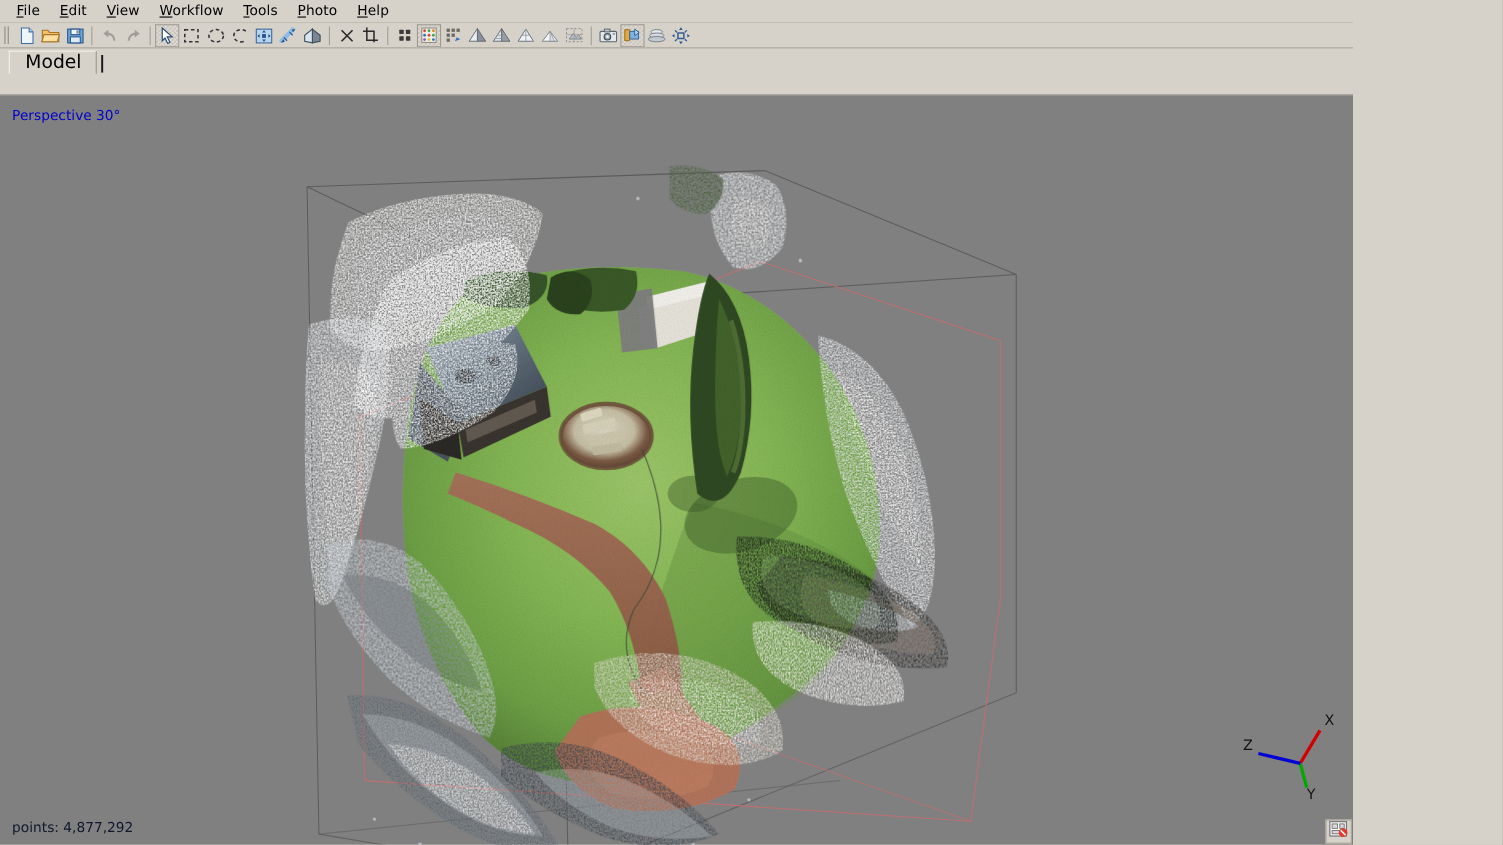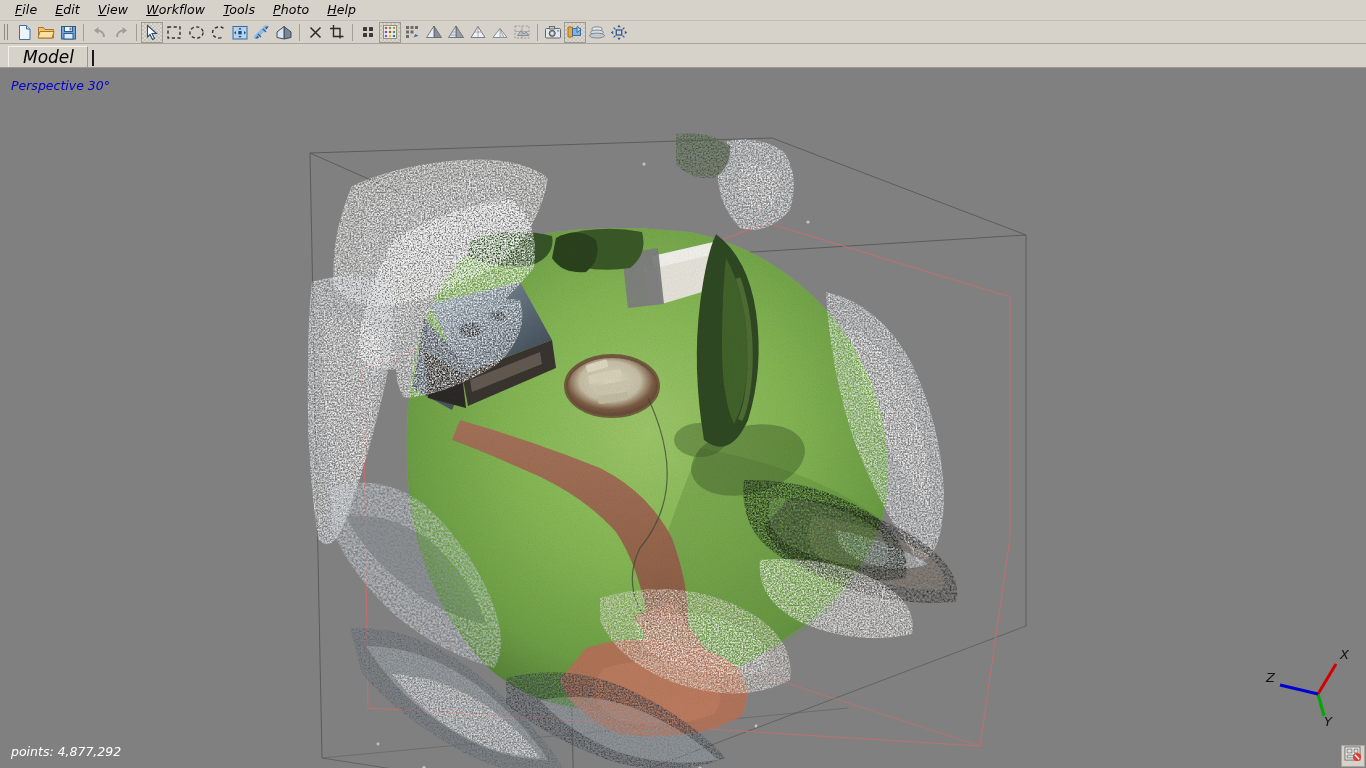--- a/index.html
+++ b/index.html
@@ -2,21 +2,21 @@
 <html><head>
 <meta charset="utf-8">
 <title>Photogrammetry Model Viewer</title>
 <style>
   * { box-sizing: border-box; margin: 0; padding: 0; }
   html, body {
     width: 1366px; height: 768px; overflow: hidden;
     font-family: "DejaVu Sans", "Liberation Sans", sans-serif;
     background: #d6d2c9;
   }
-  #app { position: relative; width: 1366px; height: 768px; display: flex; flex-direction: column; font-style: italic; }
+  #app { position: relative; width: 1230px; height: 768px; display: flex; flex-direction: column; }
 
   
   .menubar {
     height: 20px; background: #d6d2c9; display: flex; align-items: center;
     padding-left: 6px; flex: 0 0 20px; position: relative; z-index: 20;
   }
   .menu-item {
     font-size: 12.5px; color: #000; padding: 2px 9px 3px 9px; line-height: 14px;
     white-space: nowrap; cursor: default; letter-spacing: 0.1px;
   }
@@ -369,21 +369,21 @@
   </div>
 
   <div class="tabbar">
     <div class="tab">
       <span>Model</span>
     </div>
     <div class="tab-caret"></div>
     <div class="tabbar-rest"></div>
   </div>
 
-  <div class="viewport" style="background: rgb(128, 128, 128);">
+  <div class="viewport" style="background: rgb(128, 128, 128); margin-top: 19px;">
 
     <svg class="scene" viewBox="0 0 1366 700" preserveAspectRatio="none">
       <defs>
 
         <radialGradient id="gGrass" cx="50%" cy="42%" r="62%">
           <stop offset="0%" stop-color="#9ec86a"></stop>
           <stop offset="45%" stop-color="#86b855"></stop>
           <stop offset="80%" stop-color="#6ea046"></stop>
           <stop offset="100%" stop-color="#567f38"></stop>
         </radialGradient>
@@ -600,21 +600,21 @@
           <circle cx="846" cy="560" r="1.6"></circle>
             <circle cx="884" cy="524" r="1.5"></circle>
           <circle cx="644" cy="96" r="1.5"></circle>
             <circle cx="808" cy="154" r="1.6"></circle>
         </g>
       </g>
     </svg>
 
     <div class="vp-label" id="perspective-label" style="color: rgb(0, 0, 205);">Perspective 30°</div>
 
-    <div class="vp-label" id="points-label" style="color: #ffffff;">points: 4,877,292</div>
+    <div class="vp-label" id="points-label" style="color: #0f172a;">points: 4,877,292</div>
 
     <svg class="gizmo" viewBox="0 0 100 90">
       <g>
         <line x1="56" y1="54" x2="74" y2="24" stroke="#d40000" stroke-width="3"></line>
         <text x="78" y="19">X</text>
       </g>
       <g>
         <line x1="56" y1="54" x2="62" y2="76" stroke="#00a800" stroke-width="3"></line>
         <text x="62" y="86">Y</text>
       </g>

